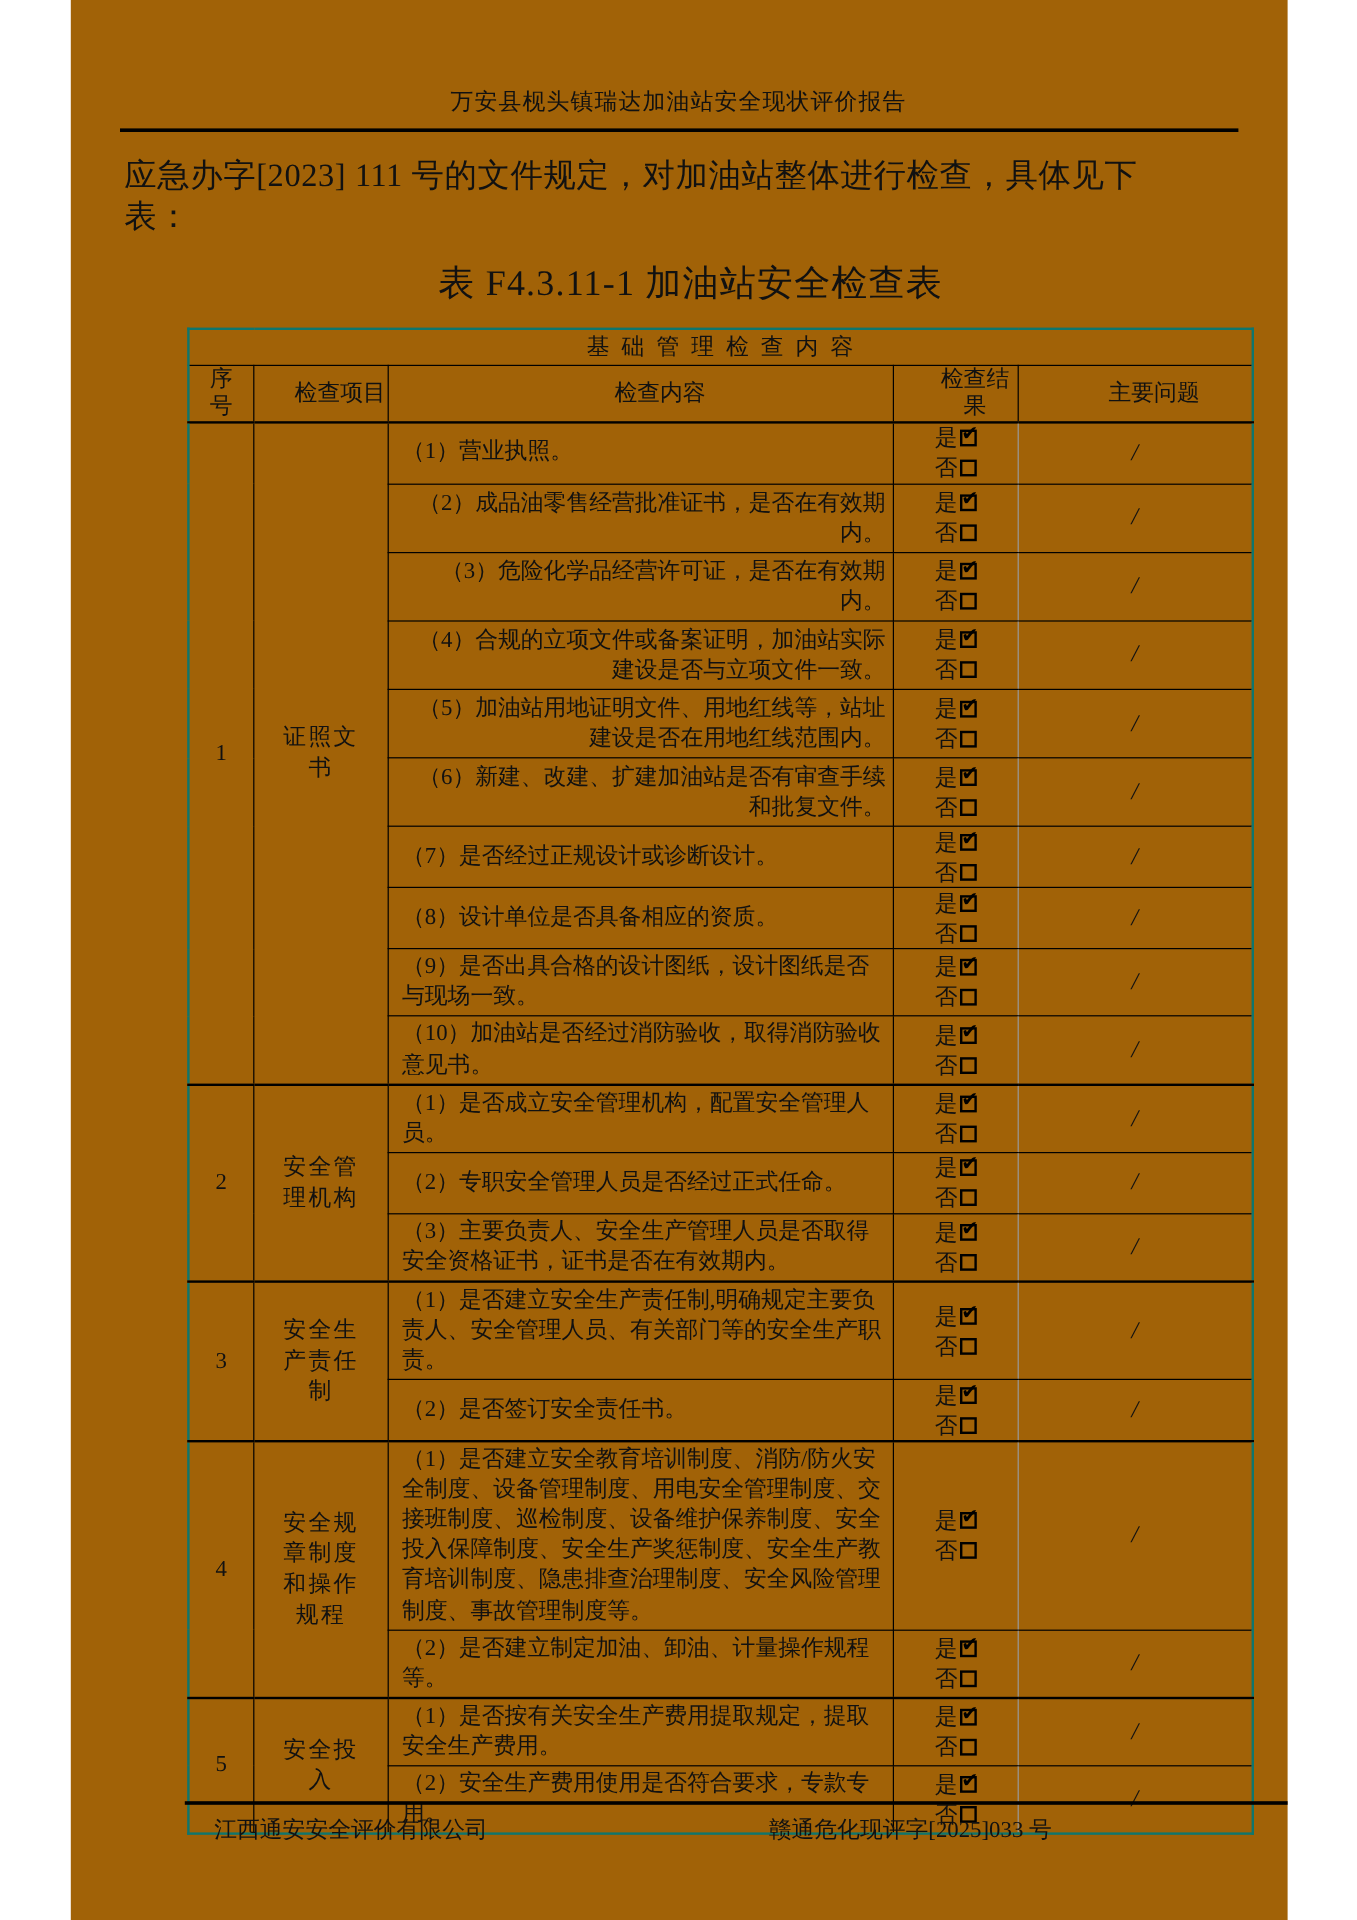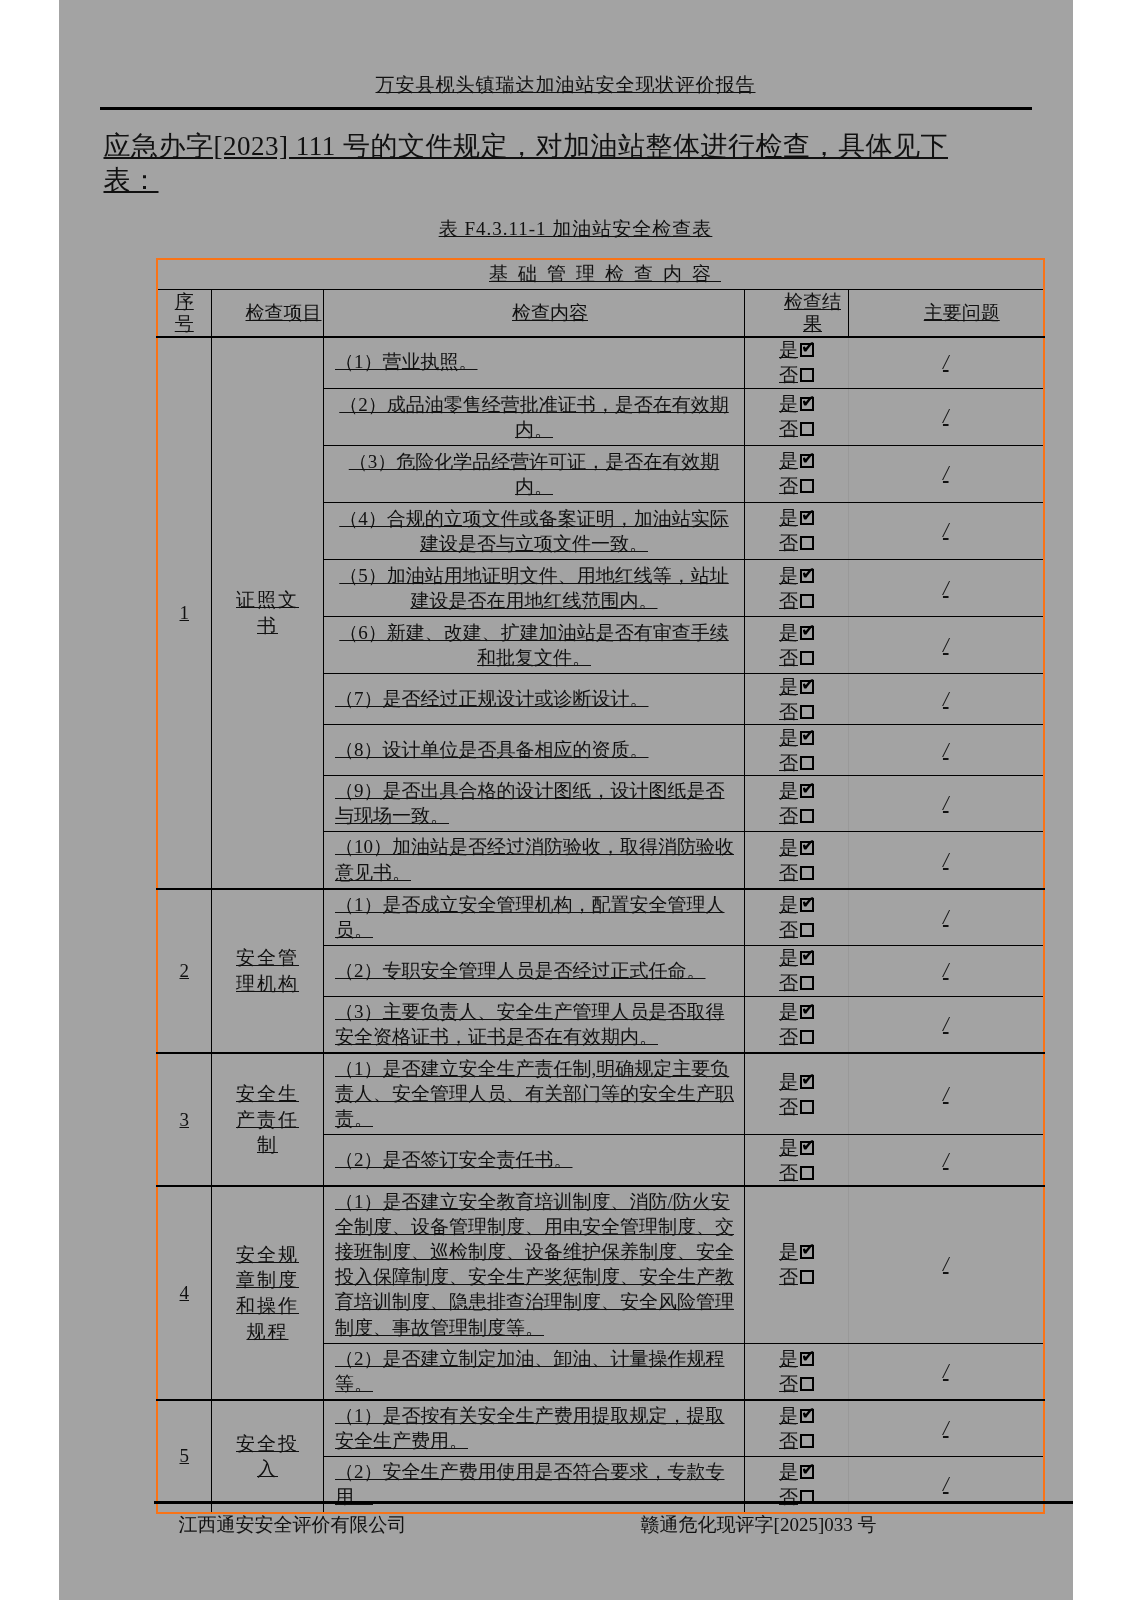--- a/index.html
+++ b/index.html
@@ -1,48 +1,48 @@
 <!DOCTYPE html>
 <html><head>
 <meta charset="utf-8">
 <style>
   * { margin:0; padding:0; box-sizing:border-box; }
   html,body { background:#ffffff; }
   body { font-family:"Liberation Serif","DejaVu Serif",serif; color:#111; }
   .page {
     position:relative; width:1014px; height:1600px; margin:0 auto;
-    background:#a3a3a3; overflow:hidden;text-decoration:underline;
+    background:#a16207; overflow:hidden;
   }
   
   .doc-header { padding-top:72px; }
   .doc-header-title { text-align:center; font-size:19px; letter-spacing:1px; }
   .doc-header-rule { width:932px; height:3px; background:#000; margin:9px auto 0; }
   
   .intro {
     margin:20px 98px 0 45px; font-size:27px; line-height:1.25;
     letter-spacing:0.5px; font-weight:400;
   }
-  .table-title { margin-top:18px; text-align:center; font-size:19px; font-weight:400; letter-spacing:1px;margin-left:20px; }
+  .table-title { margin-top:18px; text-align:center; font-size:30px; font-weight:400; letter-spacing:1px;margin-left:20px; }
   
   table.check-table {
     margin:16px 0 0 97px; width:887px;
     border-collapse:collapse; table-layout:fixed;
-    border:2px solid #f97316;
+    border:2px solid #0f766e;
   }
   .check-table th, .check-table td {
     border:1px solid #000; font-size:19px; font-weight:400;
     vertical-align:middle;
   }
   .group-header-cell { height:31px; text-align:center; letter-spacing:10px; padding-left:10px; font-size:20px; }
   .col-headers th { height:47px; text-align:center; line-height:1.15;padding-left:32px; }
   th.col-no { padding:0 16px; }
   td.cell-no { text-align:center; }
   td.cell-item { text-align:center; padding:4px 14px; line-height:1.35; letter-spacing:2px; }
   td.cell-content { padding:2px 8px 3px 11px; line-height:1.32; }
-  td.cell-content.center { text-align:center; padding:3px 6px; }
+  td.cell-content.center { text-align:right; padding:3px 6px; }
   td.cell-result { border-right-color:#999; }
   td.cell-issue { border-left-color:#999; text-align:center; font-size:20px; font-style:italic; }
   tr.section-start td { border-top:2px solid #000; }
   .res-line { display:flex; justify-content:center; align-items:center; height:25px; }
   .res-label { display:inline-block; }
   .cb {
     position:relative; display:inline-block; width:14px; height:14px;
     border:2px solid #000; margin-left:2px; flex:0 0 auto;
   }
   .cb.checked::before {

